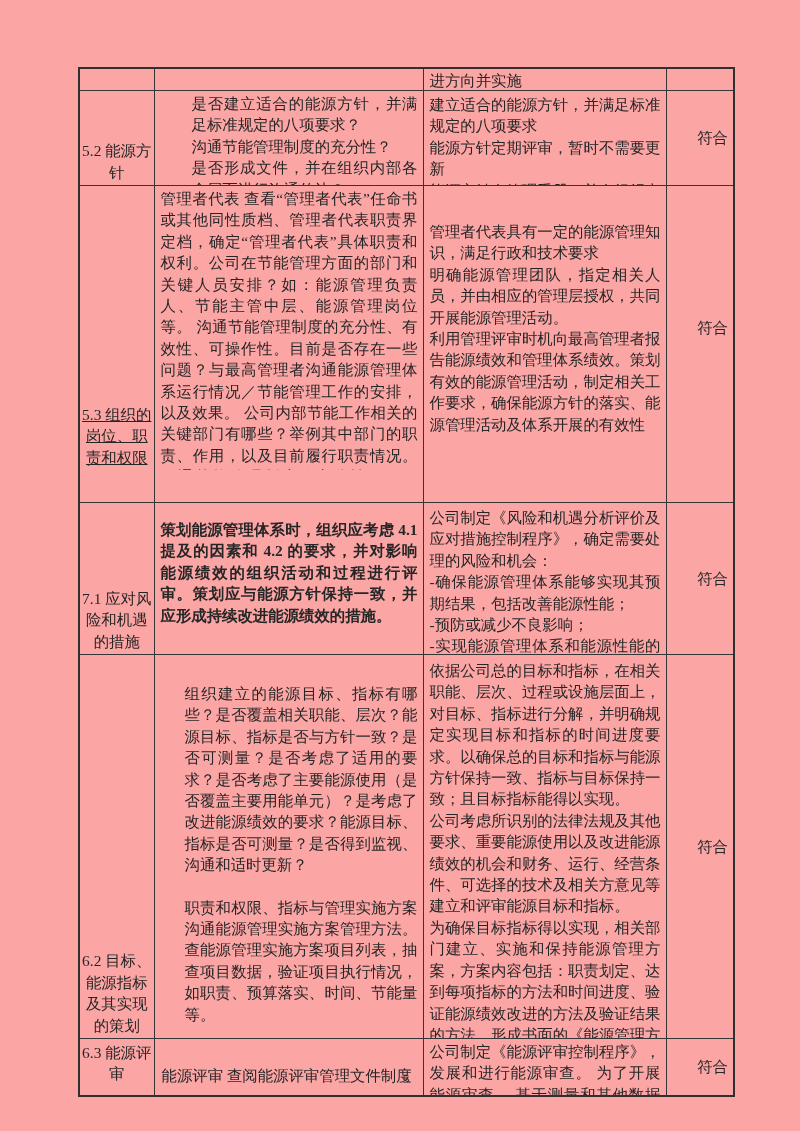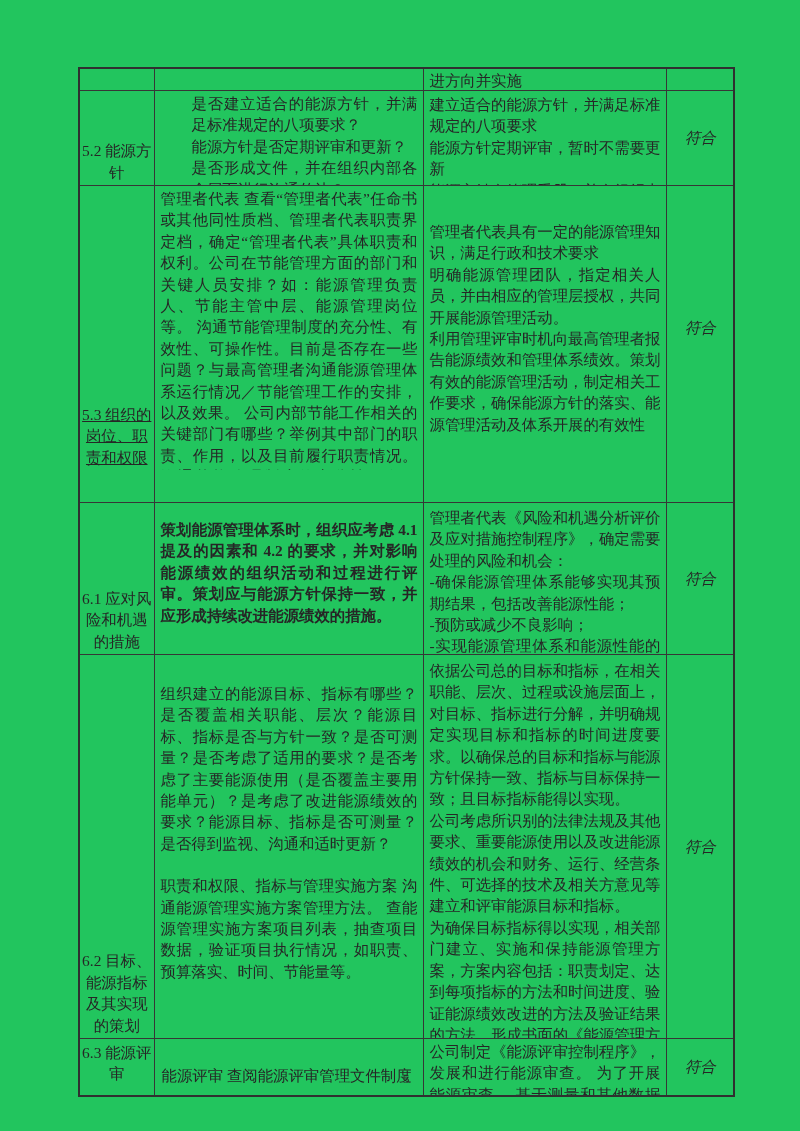--- a/index.html
+++ b/index.html
@@ -4,21 +4,21 @@
 <style>
   html,body{margin:0;padding:0;}
   body{
     width:800px;height:1131px;
     background:#f6f6f4;
     font-family:"Liberation Serif","DejaVu Serif",serif;
     color:#262626;
   }
   .page{
     position:relative;width:800px;height:1131px;
-    background:#22c55e;overflow:hidden;
+    background:#fca5a5;overflow:hidden;
   }
   table.audit{
     position:absolute;left:78px;top:67px;width:656px;
     border-collapse:collapse;table-layout:fixed;
     border:2px solid #303030;
   }
   table.audit td{
     border:1.5px solid #363636;
     padding:0;vertical-align:top;
     font-size:15.4px;line-height:21.4px;
@@ -28,21 +28,21 @@
     padding:1px 5px 1px 6px;
   }
   td.clause-cell .cellbox{
     display:flex;align-items:flex-end;justify-content:center;
     text-align:center;padding:2px 2px;
   }
   td.clause-cell .cellbox.v-top{align-items:flex-start;padding-top:3px;}
   td.check-cell .cellbox,
   td.findings-cell .cellbox{text-align:justify;}
   td.conclusion-cell .cellbox{
-    display:flex;align-items:center;justify-content:center;text-align:center;font-style:italic;
+    display:flex;align-items:center;justify-content:flex-end;text-align:center;
   }
   .para{margin:0;}
   .page-number{
     position:absolute;left:78px;top:1071px;width:656px;
     text-align:center;font-size:13.5px;color:#2e2e2e;
   }
 </style>
 </head>
 <body>
 
@@ -78,21 +78,21 @@
         </tr>
         <tr>
           <td class="clause-cell">
             <div class="cellbox" style="height: 94px;">
               <span>5.2 能源方针</span>
             </div>
           </td>
           <td class="check-cell">
             <div class="cellbox" style="height: 94px; padding-top: 2px; padding-left: 37px;">
               <div class="para">是否建立适合的能源方针，并满足标准规定的八项要求？</div>
-              <div class="para">能源方针是否定期评审和更新？</div>
+              <div class="para">沟通节能管理制度的充分性？</div>
               <div class="para">是否形成文件，并在组织内部各个层面进行沟通传达？</div>
             </div>
           </td>
           <td class="findings-cell">
             <div class="cellbox" style="height: 94px; padding-top: 3px;">
               <div class="para">建立适合的能源方针，并满足标准规定的八项要求</div>
               <div class="para">能源方针定期评审，暂时不需要更新</div>
               <div class="para">能源方针在管理手册，并在组织内部各个层面进行沟通传达</div>
             </div>
           </td>
@@ -122,50 +122,50 @@
           </td>
           <td class="conclusion-cell">
             <div class="cellbox" style="height: 284px;">
               <span>符合</span>
             </div>
           </td>
         </tr>
         <tr>
           <td class="clause-cell">
             <div class="cellbox" style="height: 151px;">
-              <span>6.1 应对风险和机遇的措施</span>
+              <span>7.1 应对风险和机遇的措施</span>
             </div>
           </td>
           <td class="check-cell">
             <div class="cellbox" style="height: 151px; padding-top: 16px; font-weight: bold;">
               <div class="para">策划能源管理体系时，组织应考虑 4.1 提及的因素和 4.2 的要求，并对影响能源绩效的组织活动和过程进行评审。策划应与能源方针保持一致，并应形成持续改进能源绩效的措施。</div>
             </div>
           </td>
           <td class="findings-cell">
             <div class="cellbox" style="height: 151px; padding-top: 4px;">
-              <div class="para">管理者代表《风险和机遇分析评价及应对措施控制程序》，确定需要处理的风险和机会：</div>
+              <div class="para">公司制定《风险和机遇分析评价及应对措施控制程序》，确定需要处理的风险和机会：</div>
               <div class="para">-确保能源管理体系能够实现其预期结果，包括改善能源性能；</div>
               <div class="para">-预防或减少不良影响；</div>
               <div class="para">-实现能源管理体系和能源性能的持续改进。</div>
             </div>
           </td>
           <td class="conclusion-cell">
             <div class="cellbox" style="height: 151px;">
               <span>符合</span>
             </div>
           </td>
         </tr>
         <tr>
           <td class="clause-cell">
             <div class="cellbox" style="height: 383px;">
               <span>6.2 目标、能源指标及其实现的策划</span>
             </div>
           </td>
           <td class="check-cell">
-            <div class="cellbox" style="height: 383px; padding-top: 28px;">
+            <div class="cellbox" style="height: 383px; padding-top: 28px; margin-left: 24px;">
               <div class="para">组织建立的能源目标、指标有哪些？是否覆盖相关职能、层次？能源目标、指标是否与方针一致？是否可测量？是否考虑了适用的要求？是否考虑了主要能源使用（是否覆盖主要用能单元）？是考虑了改进能源绩效的要求？能源目标、指标是否可测量？是否得到监视、沟通和适时更新？</div>
               <div class="para" style="margin-top: 21px;">职责和权限、指标与管理实施方案 沟通能源管理实施方案管理方法。 查能源管理实施方案项目列表，抽查项目数据，验证项目执行情况，如职责、预算落实、时间、节能量等。</div>
             </div>
           </td>
           <td class="findings-cell">
             <div class="cellbox" style="height: 383px; padding-top: 5px;">
               <div class="para">依据公司总的目标和指标，在相关职能、层次、过程或设施层面上，对目标、指标进行分解，并明确规定实现目标和指标的时间进度要求。以确保总的目标和指标与能源方针保持一致、指标与目标保持一致；且目标指标能得以实现。</div>
               <div class="para">公司考虑所识别的法律法规及其他要求、重要能源使用以及改进能源绩效的机会和财务、运行、经营条件、可选择的技术及相关方意见等建立和评审能源目标和指标。</div>
               <div class="para">为确保目标指标得以实现，相关部门建立、实施和保持能源管理方案，方案内容包括：职责划定、达到每项指标的方法和时间进度、验证能源绩效改进的方法及验证结果的方法。形成书面的《能源管理方案》并定期更新。详细的控制流程见《目标、指标与管理方案控制程序》</div>
             </div>

